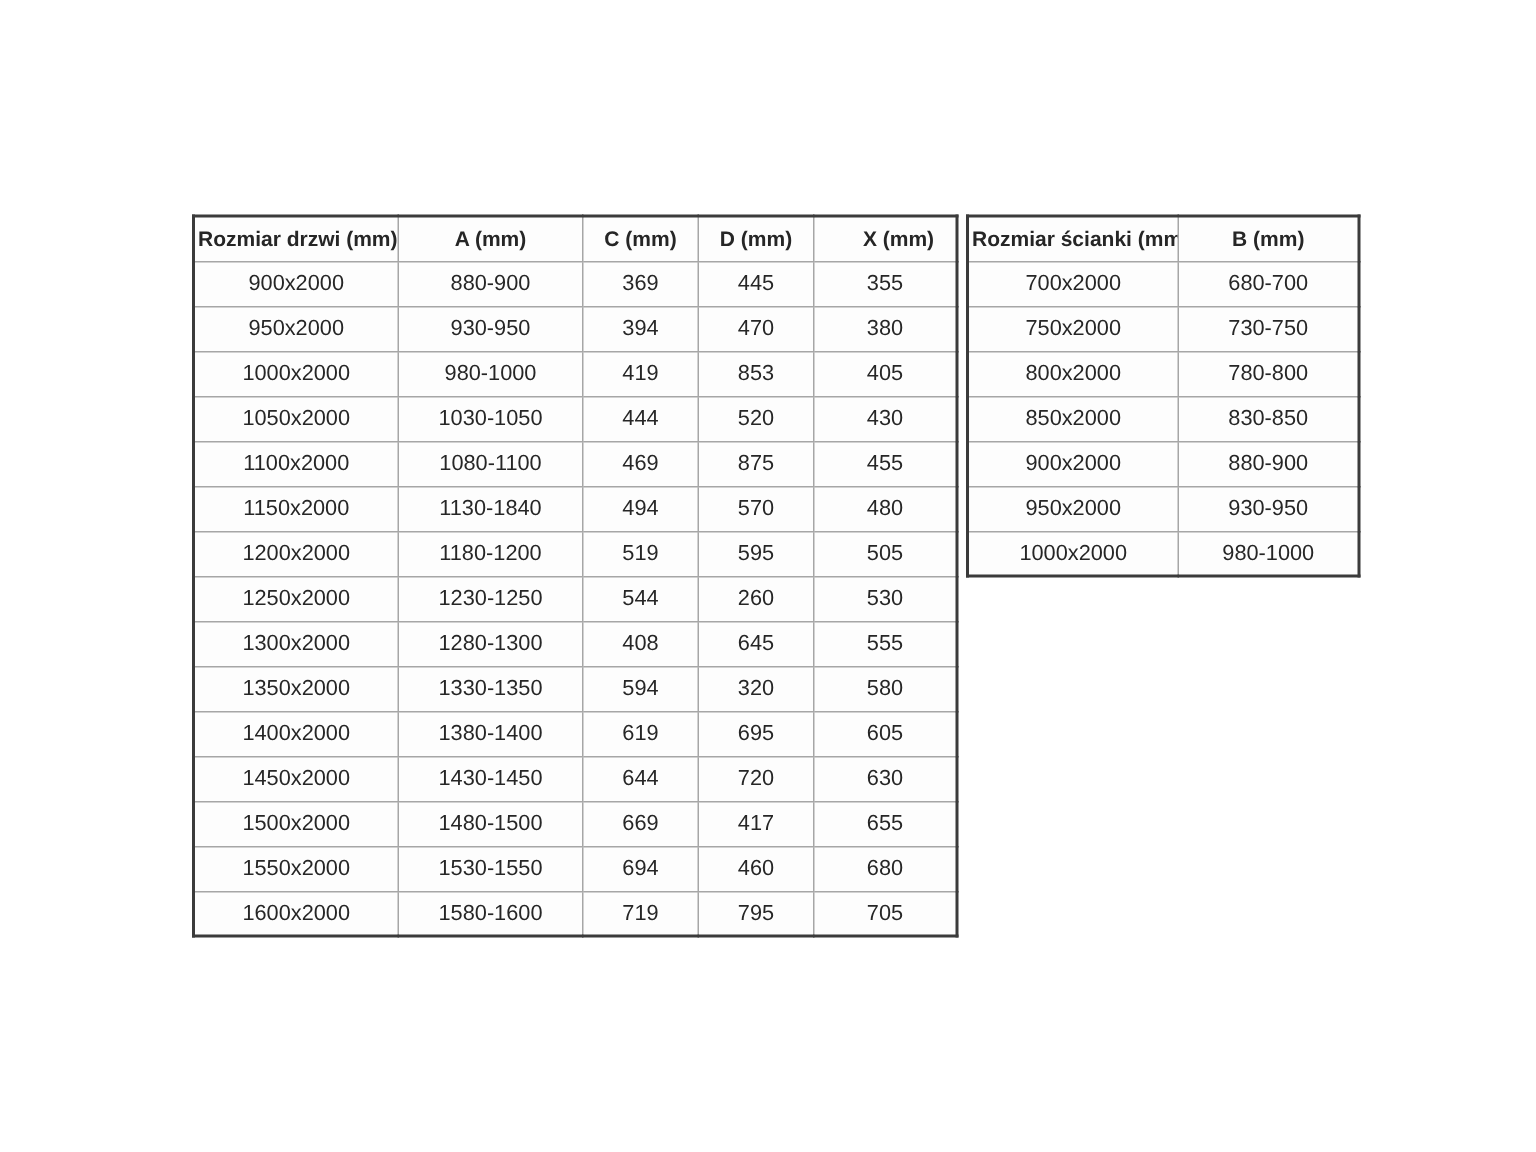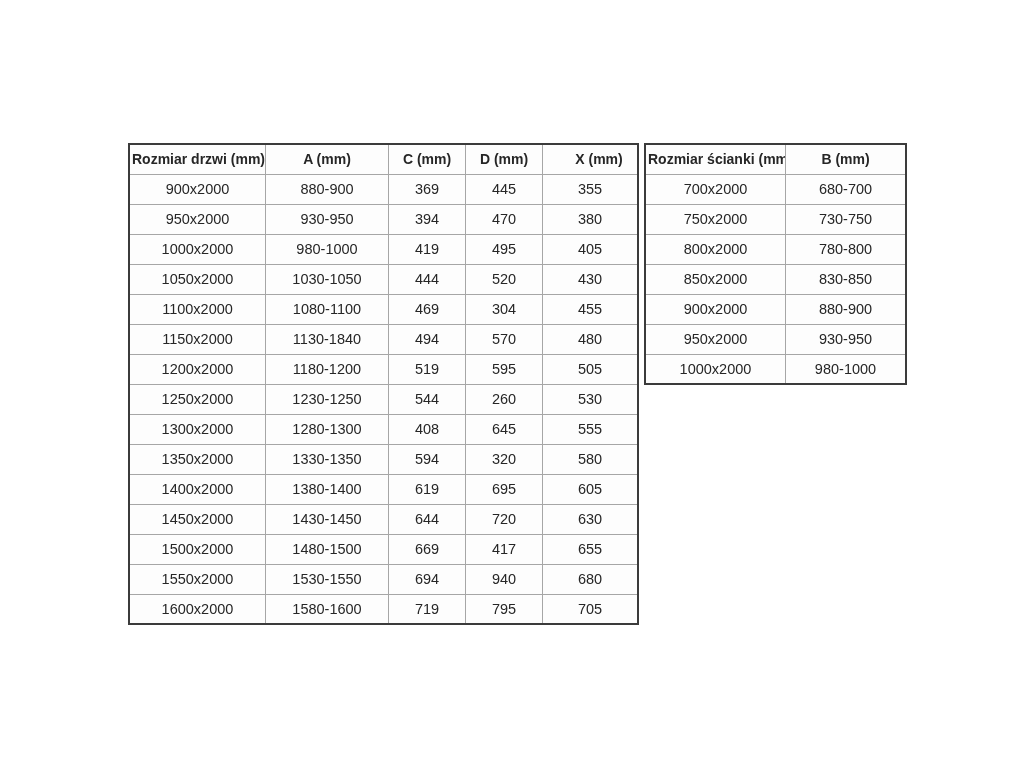--- a/index.html
+++ b/index.html
@@ -90,35 +90,35 @@
           <td>950x2000</td>
           <td>930-950</td>
           <td>394</td>
           <td>470</td>
           <td>380</td>
         </tr>
         <tr>
           <td>1000x2000</td>
           <td>980-1000</td>
           <td>419</td>
-          <td>495</td>
+          <td>853</td>
           <td>405</td>
         </tr>
         <tr>
           <td>1050x2000</td>
           <td>1030-1050</td>
           <td>444</td>
           <td>520</td>
           <td>430</td>
         </tr>
         <tr>
           <td>1100x2000</td>
           <td>1080-1100</td>
           <td>469</td>
-          <td>304</td>
+          <td>875</td>
           <td>455</td>
         </tr>
         <tr>
           <td>1150x2000</td>
           <td>1130-1840</td>
           <td>494</td>
           <td>570</td>
           <td>480</td>
         </tr>
         <tr>
@@ -167,21 +167,21 @@
           <td>1500x2000</td>
           <td>1480-1500</td>
           <td>669</td>
           <td>417</td>
           <td>655</td>
         </tr>
         <tr>
           <td>1550x2000</td>
           <td>1530-1550</td>
           <td>694</td>
-          <td>940</td>
+          <td>460</td>
           <td>680</td>
         </tr>
         <tr>
           <td>1600x2000</td>
           <td>1580-1600</td>
           <td>719</td>
           <td>795</td>
           <td>705</td>
         </tr>
       </tbody>

